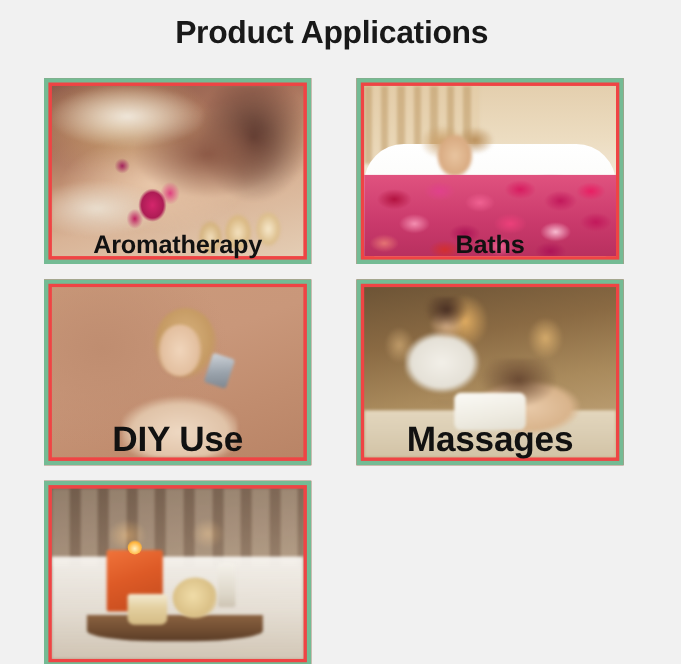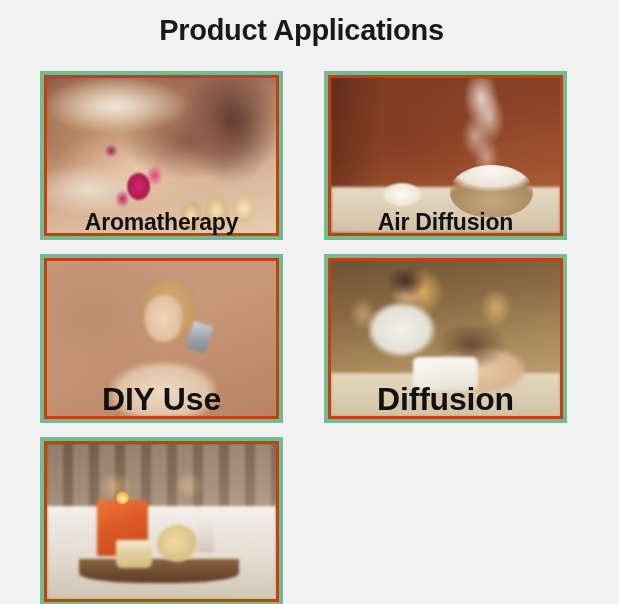--- a/index.html
+++ b/index.html
@@ -39,21 +39,21 @@
     display: grid;
     grid-template-columns: 243px 243px;
     grid-template-rows: 169px 169px 169px;
     column-gap: 41px;
     row-gap: 14px;
   }
   .card {
     position: relative;
     box-sizing: border-box;
     border: 4px solid #74bb94;
-    background: #c2410c;
+    background: #ef4444;
     padding: 2px;
     overflow: hidden;
   }
   .card-photo {
     position: absolute;
     top: 3px;
     left: 3px;
     right: 3px;
     bottom: 3px;
     overflow: hidden;
@@ -322,32 +322,31 @@
       <div class="card-photo">
         <div class="photo-layer ph-aroma-base"></div>
         <div class="photo-layer ph-aroma-body blurred"></div>
         <div class="photo-layer ph-aroma-cloth blurred"></div>
         <div class="photo-layer ph-aroma-rose"></div>
         <div class="photo-layer ph-aroma-candles blurred"></div>
       </div>
       <div class="card-label">Aromatherapy</div>
     </div>
 
-
-    <div class="card">
-      <div class="card-photo">
-        <div class="photo-layer ph-diff-base"></div>
-        <div class="photo-layer ph-diff-wall blurred"></div>
-        <div class="photo-layer ph-diff-table blurred"></div>
-        <div class="photo-layer ph-diff-device"></div>
-        <div class="photo-layer ph-diff-steam"></div>
-        <div class="photo-layer ph-diff-lily"></div>
-      </div>
-      <div class="card-label">Air Diffusion</div>
-    </div>
+    <div class="card">
+      <div class="card-photo">
+        <div class="photo-layer ph-bath-base"></div>
+        <div class="photo-layer ph-bath-bamboo blurred"></div>
+        <div class="photo-layer ph-bath-tub"></div>
+        <div class="photo-layer ph-bath-head blurred"></div>
+        <div class="photo-layer ph-bath-petals"></div>
+      </div>
+      <div class="card-label">Baths</div>
+    </div>
+
 
     <div class="card">
       <div class="card-photo">
         <div class="photo-layer ph-diy-base"></div>
         <div class="photo-layer ph-diy-hair blurred"></div>
         <div class="photo-layer ph-diy-face blurred"></div>
         <div class="photo-layer ph-diy-shoulder blurred"></div>
         <div class="photo-layer ph-diy-product blurred"></div>
       </div>
       <div class="card-label lg">DIY Use</div>
@@ -355,21 +354,21 @@
 
     <div class="card">
       <div class="card-photo">
         <div class="photo-layer ph-mass-base"></div>
         <div class="photo-layer ph-mass-glow blurred"></div>
         <div class="photo-layer ph-mass-therapist blurred"></div>
         <div class="photo-layer ph-mass-table blurred"></div>
         <div class="photo-layer ph-mass-client blurred"></div>
         <div class="photo-layer ph-mass-towel blurred"></div>
       </div>
-      <div class="card-label lg">Diffusion</div>
+      <div class="card-label lg">Massages</div>
     </div>
 
     <div class="card">
       <div class="card-photo">
         <div class="photo-layer ph-prod-base"></div>
         <div class="photo-layer ph-prod-wall blurred"></div>
         <div class="photo-layer ph-prod-tub blurred"></div>
         <div class="photo-layer ph-prod-tray blurred"></div>
         <div class="photo-layer ph-prod-candle blurred"></div>
         <div class="photo-layer ph-prod-flame"></div>

